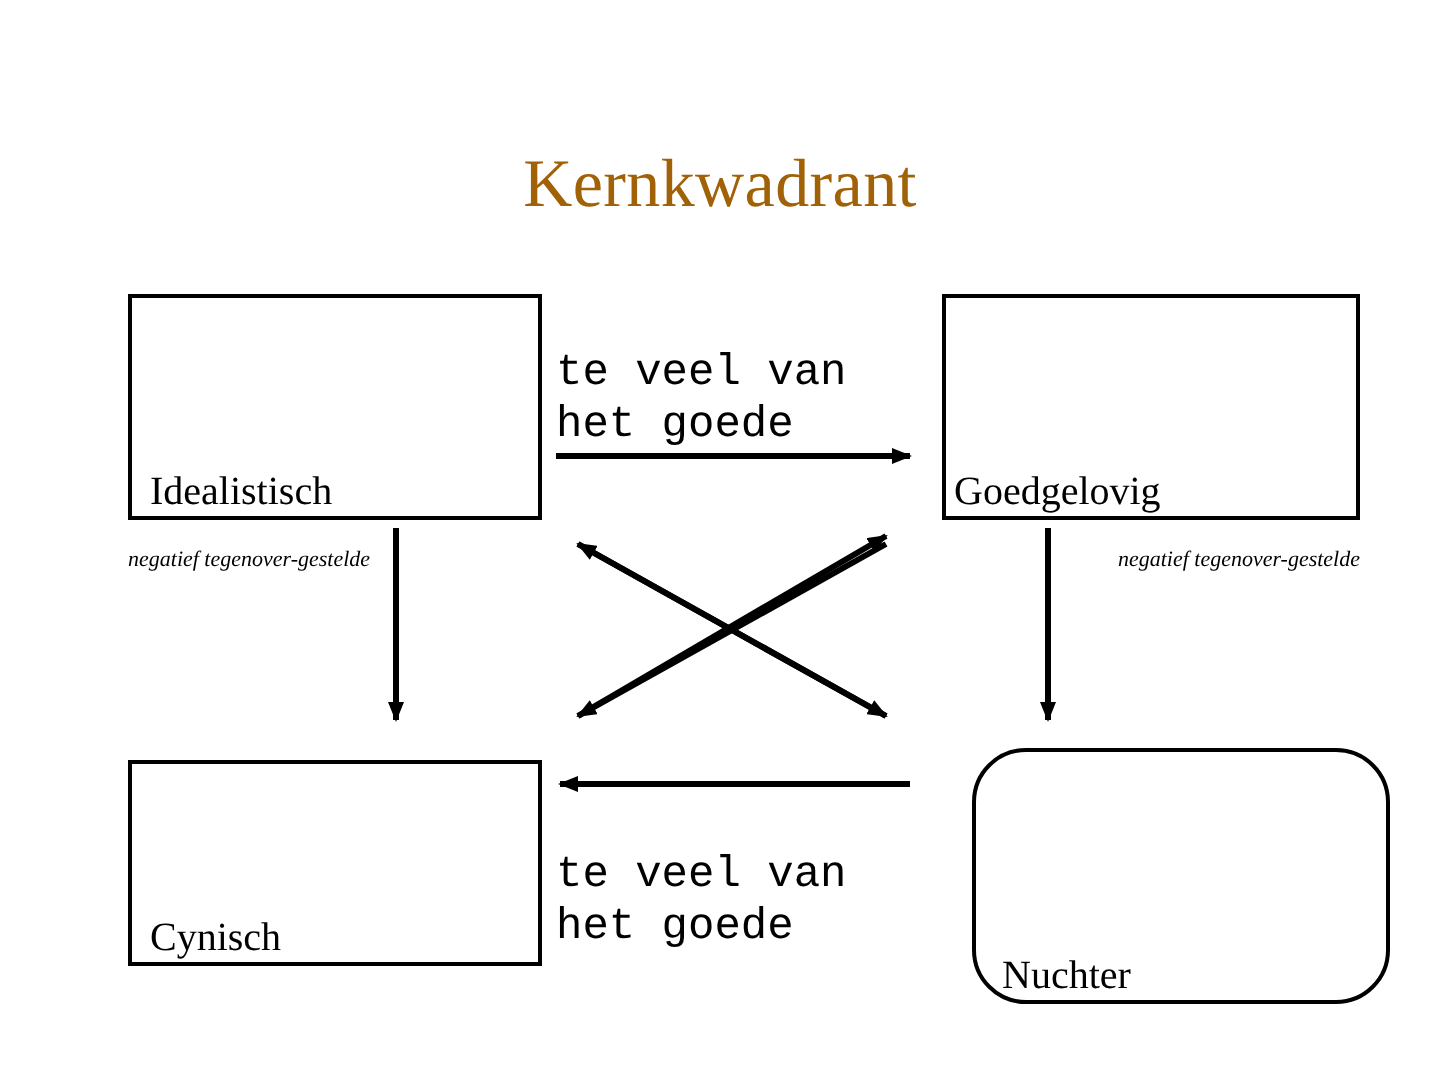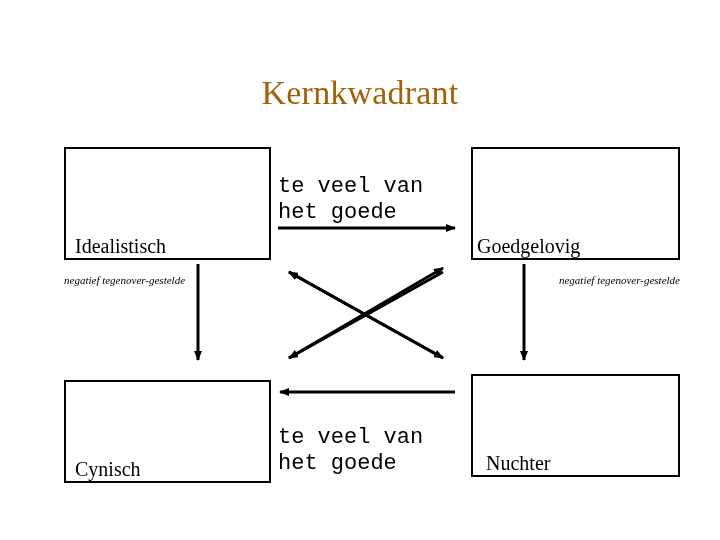--- a/index.html
+++ b/index.html
@@ -54,24 +54,25 @@
   }
   #box-goedgelovig span { padding-left: 4px; }
   #box-cynisch {
     left: 64px;
     top: 380px;
     width: 207px;
     height: 103px;
   }
   #box-cynisch span { padding-left: 9px; }
   #box-nuchter {
-    left: 471px;
+    left: 486px;
     top: 374px;
     width: 209px;
-    height: 103px;
+    height: 128px;
+    border-radius: 27px;
   }
   #box-nuchter span { padding-left: 13px; }
 
   .caption {
     position: absolute;
     font-size: 22px;
     font-family: Liberation Mono, monospace;
     line-height: 26px;
     margin-top: 17px;
   }

